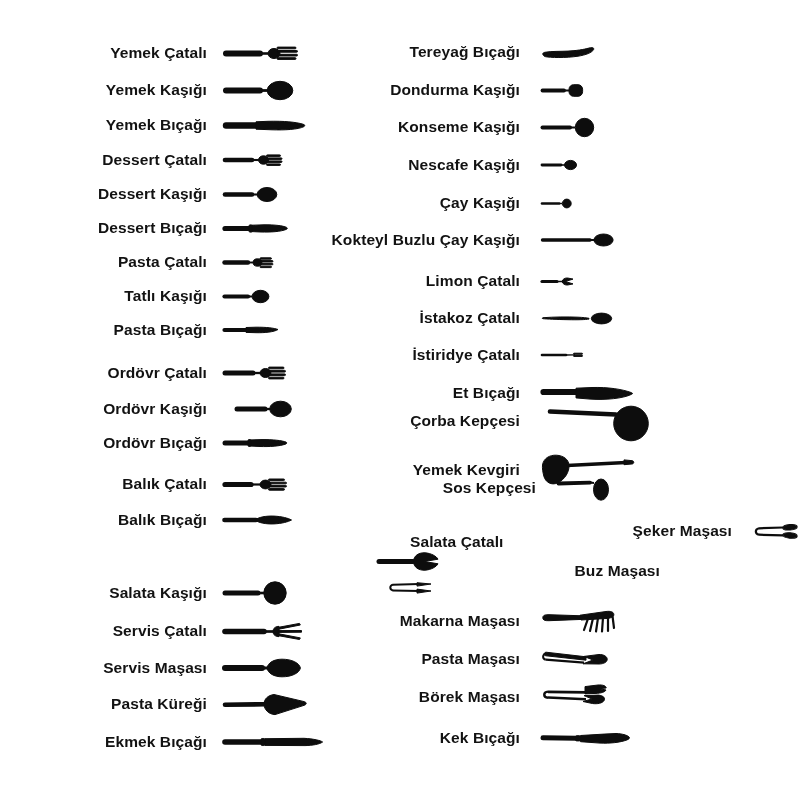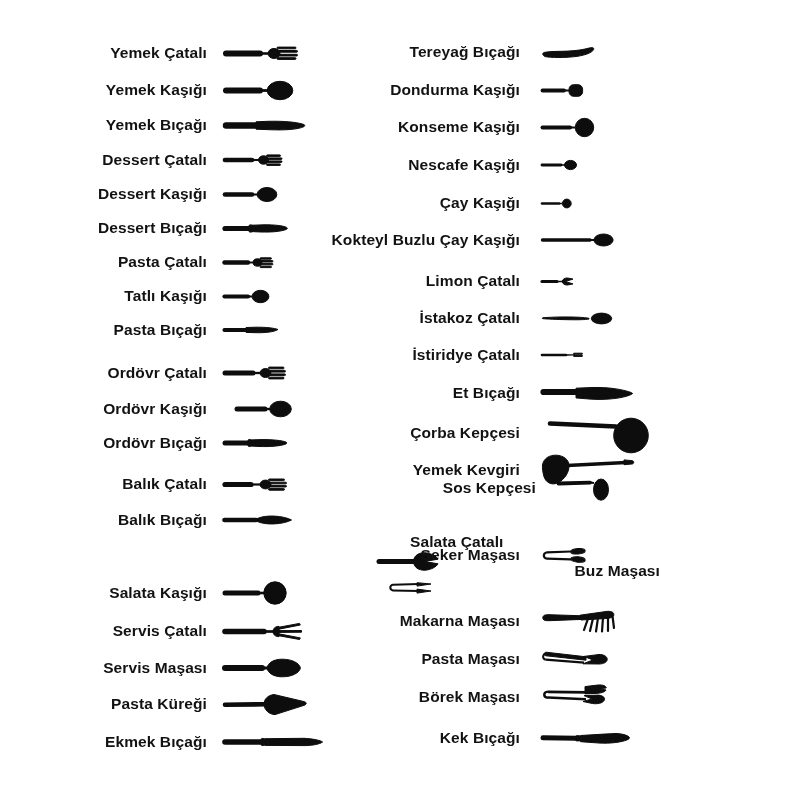--- a/index.html
+++ b/index.html
@@ -330,21 +330,21 @@
     </div>
     <div class="row col1" style="top: 370px;">
       <div class="label">Et Bıçağı</div>
       <div class="icon">
         <svg width="96" height="19" viewBox="0 0 96 19" xmlns="http://www.w3.org/2000/svg">
           <line x1="3.5" y1="8" x2="38" y2="8" stroke-width="6.2" stroke-linecap="round"></line>
           <path d="M36,4.2 L52,3.5 C68,3.1 82,5.1 91.6,8.7 C92.8,9.2 92.8,9.8 91.6,10.3 C83,14.5 66,16.1 50,15.1 L36,13.9 Z"></path>
         </svg>
       </div>
     </div>
-    <div class="row col1" style="top: 410px; gap: 6px;">
+    <div class="row col1" style="top: 398px; gap: 6px;">
       <div class="label">Çorba Kepçesi</div>
       <div class="icon">
         <svg width="104" height="44" viewBox="0 0 104 44" xmlns="http://www.w3.org/2000/svg">
           <line x1="4" y1="12.5" x2="70" y2="15.5" stroke-width="4.6" stroke-linecap="round"></line>
           <circle cx="85" cy="24.5" r="17.3"></circle>
         </svg>
       </div>
     </div>
     <div class="row col1" style="top: 447px;">
       <div class="label">Yemek Kevgiri</div>
@@ -359,21 +359,21 @@
     <div class="row col1" style="top: 465px; margin-left: 16px;">
       <div class="label">Sos Kepçesi</div>
       <div class="icon">
         <svg width="58" height="25" viewBox="0 0 58 25" xmlns="http://www.w3.org/2000/svg">
           <line x1="2.5" y1="7.5" x2="34" y2="6.6" stroke-width="3.8" stroke-linecap="round"></line>
           <line x1="34" y1="6.6" x2="38" y2="7" stroke-width="2"></line>
           <ellipse cx="45" cy="13.6" rx="7.5" ry="10.6"></ellipse>
         </svg>
       </div>
     </div>
-    <div class="row col1" style="top: 532px;">
+    <div class="row col1" style="top: 508px; justify-content: flex-end;">
       <div class="label">Şeker Maşası</div>
       <div class="icon">
         <svg width="48" height="17" viewBox="0 0 48 17" xmlns="http://www.w3.org/2000/svg">
           <path d="M7,5.2 C2.8,6.2 2.8,10.8 7,11.8" fill="none" stroke-width="2.2"></path>
           <line x1="6.8" y1="5.3" x2="31" y2="4.5" stroke-width="2.2"></line>
           <line x1="6.8" y1="11.7" x2="31" y2="12.3" stroke-width="2.2"></line>
           <ellipse cx="38" cy="4.3" rx="7.2" ry="2.7" transform="rotate(-5 38 4.3)"></ellipse>
           <ellipse cx="38" cy="12.5" rx="7.2" ry="2.7" transform="rotate(5 38 12.5)"></ellipse>
         </svg>
       </div>

